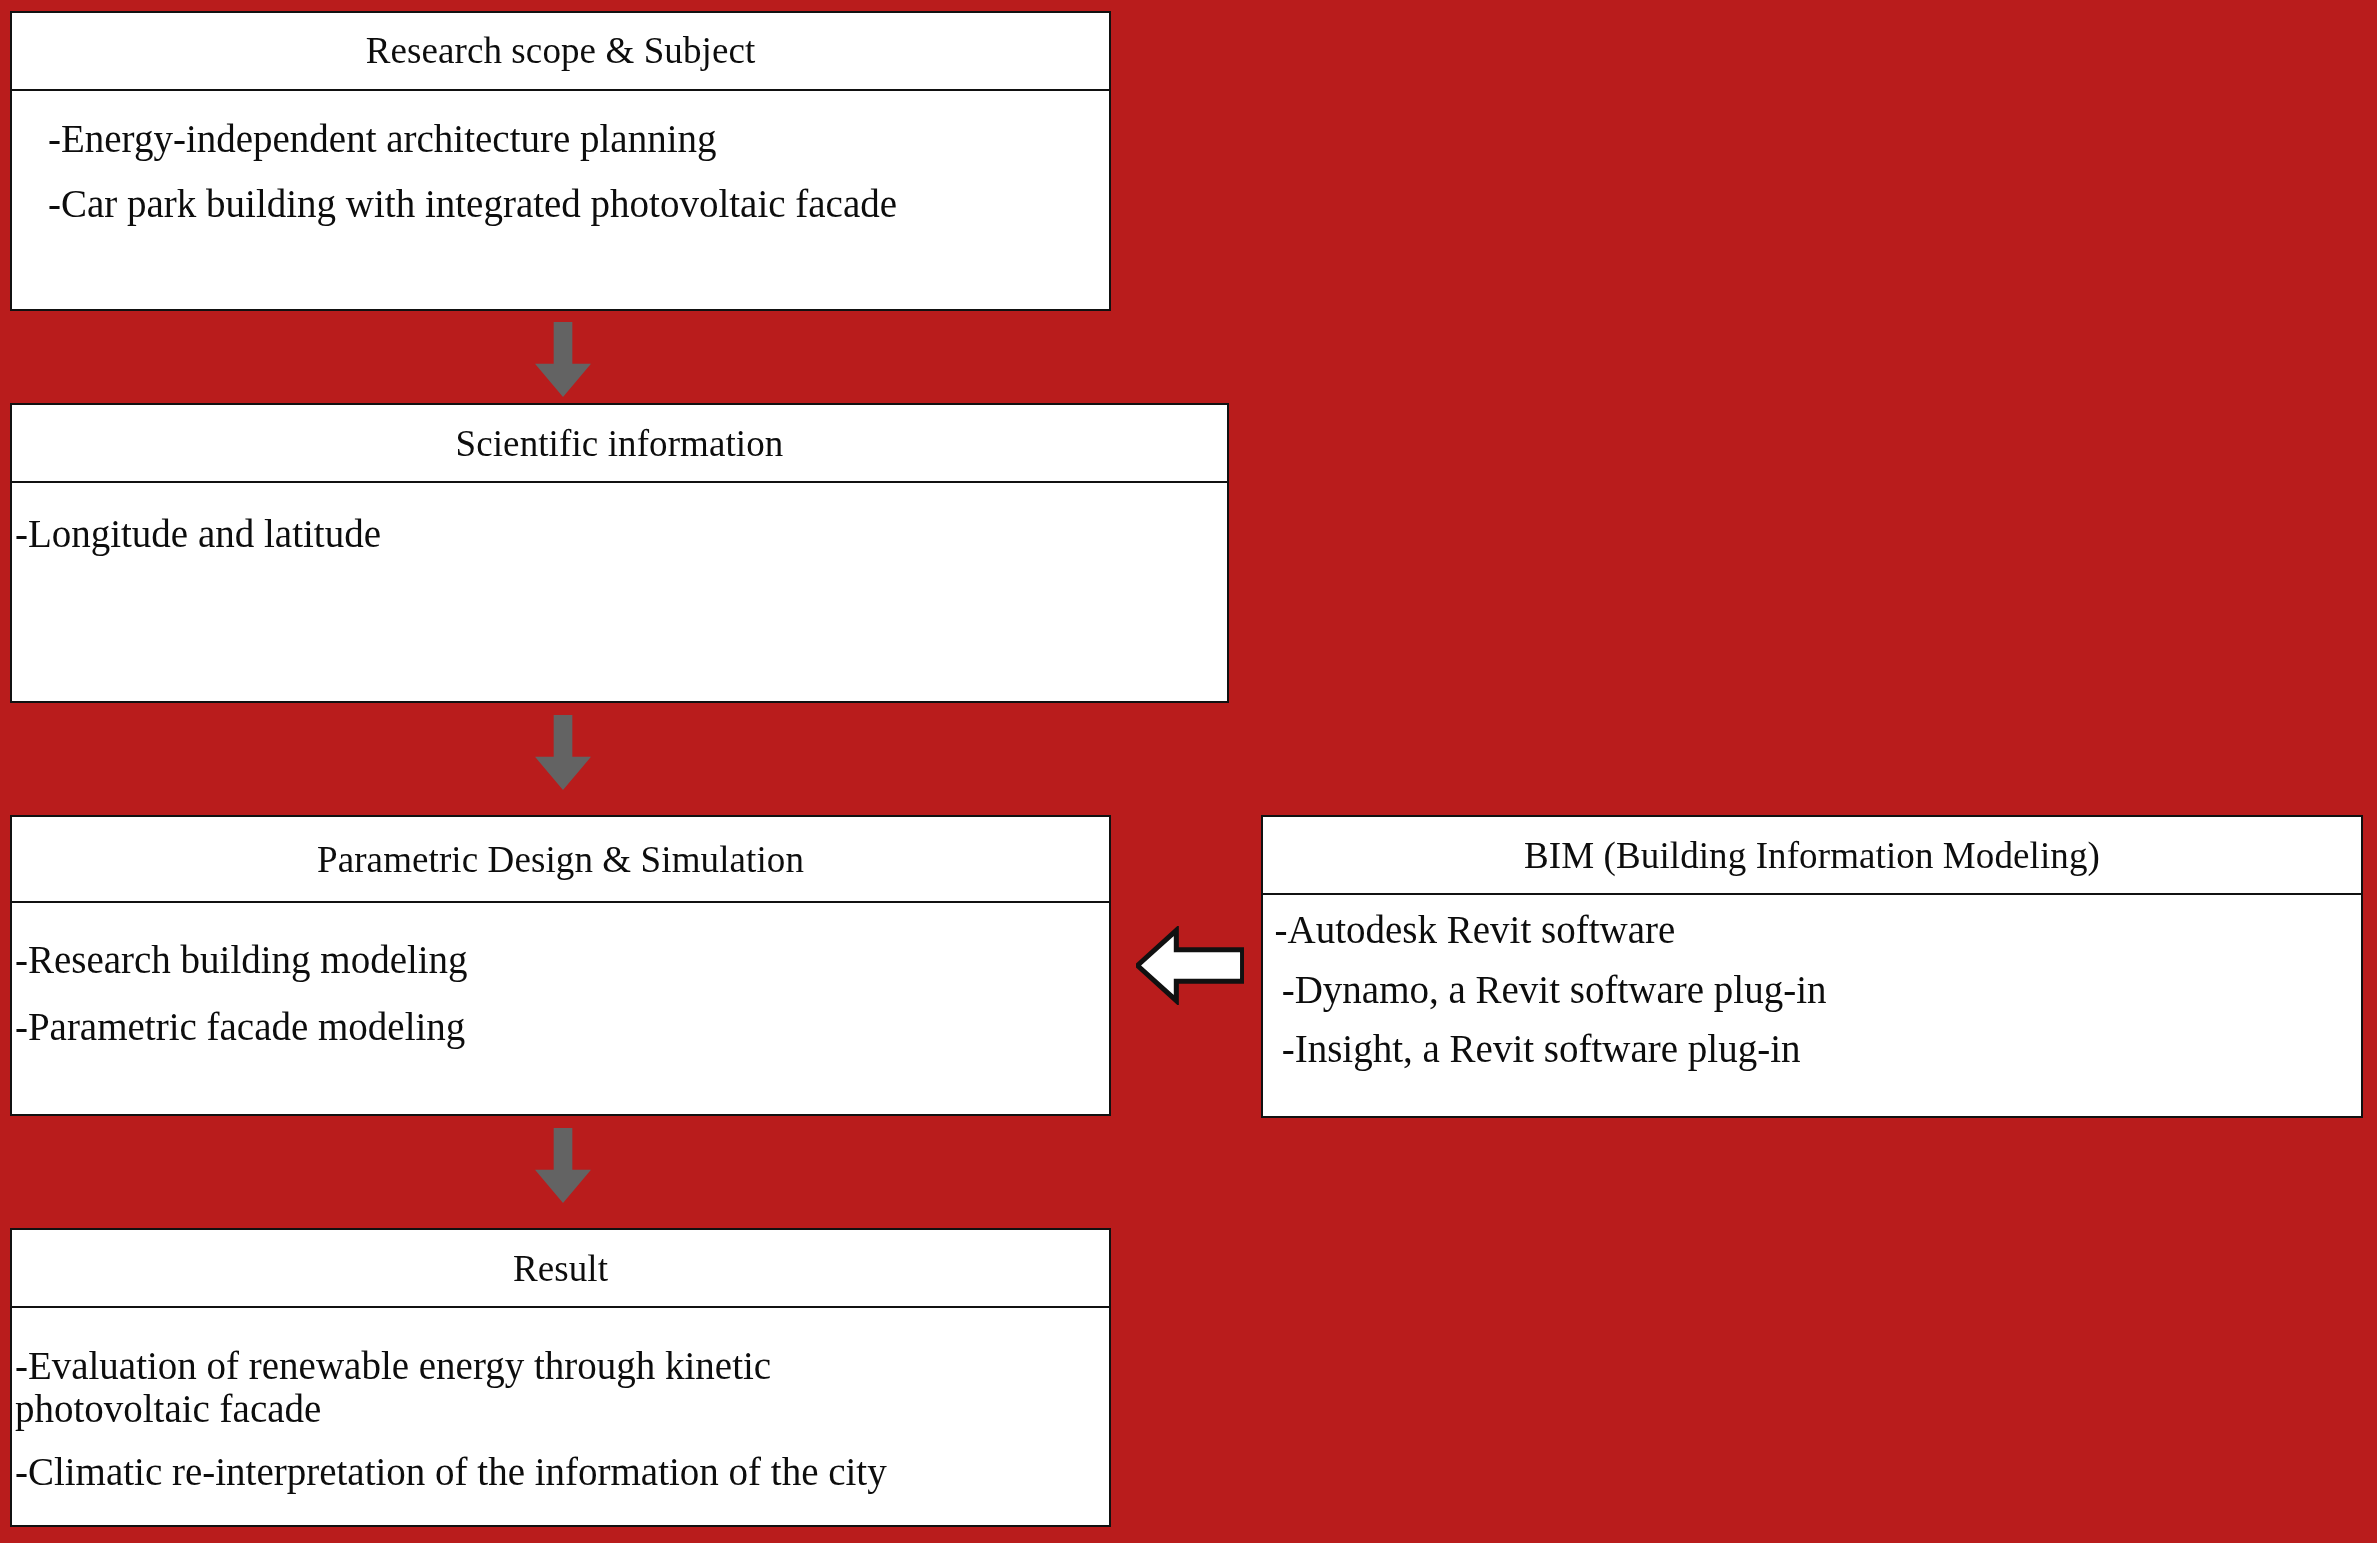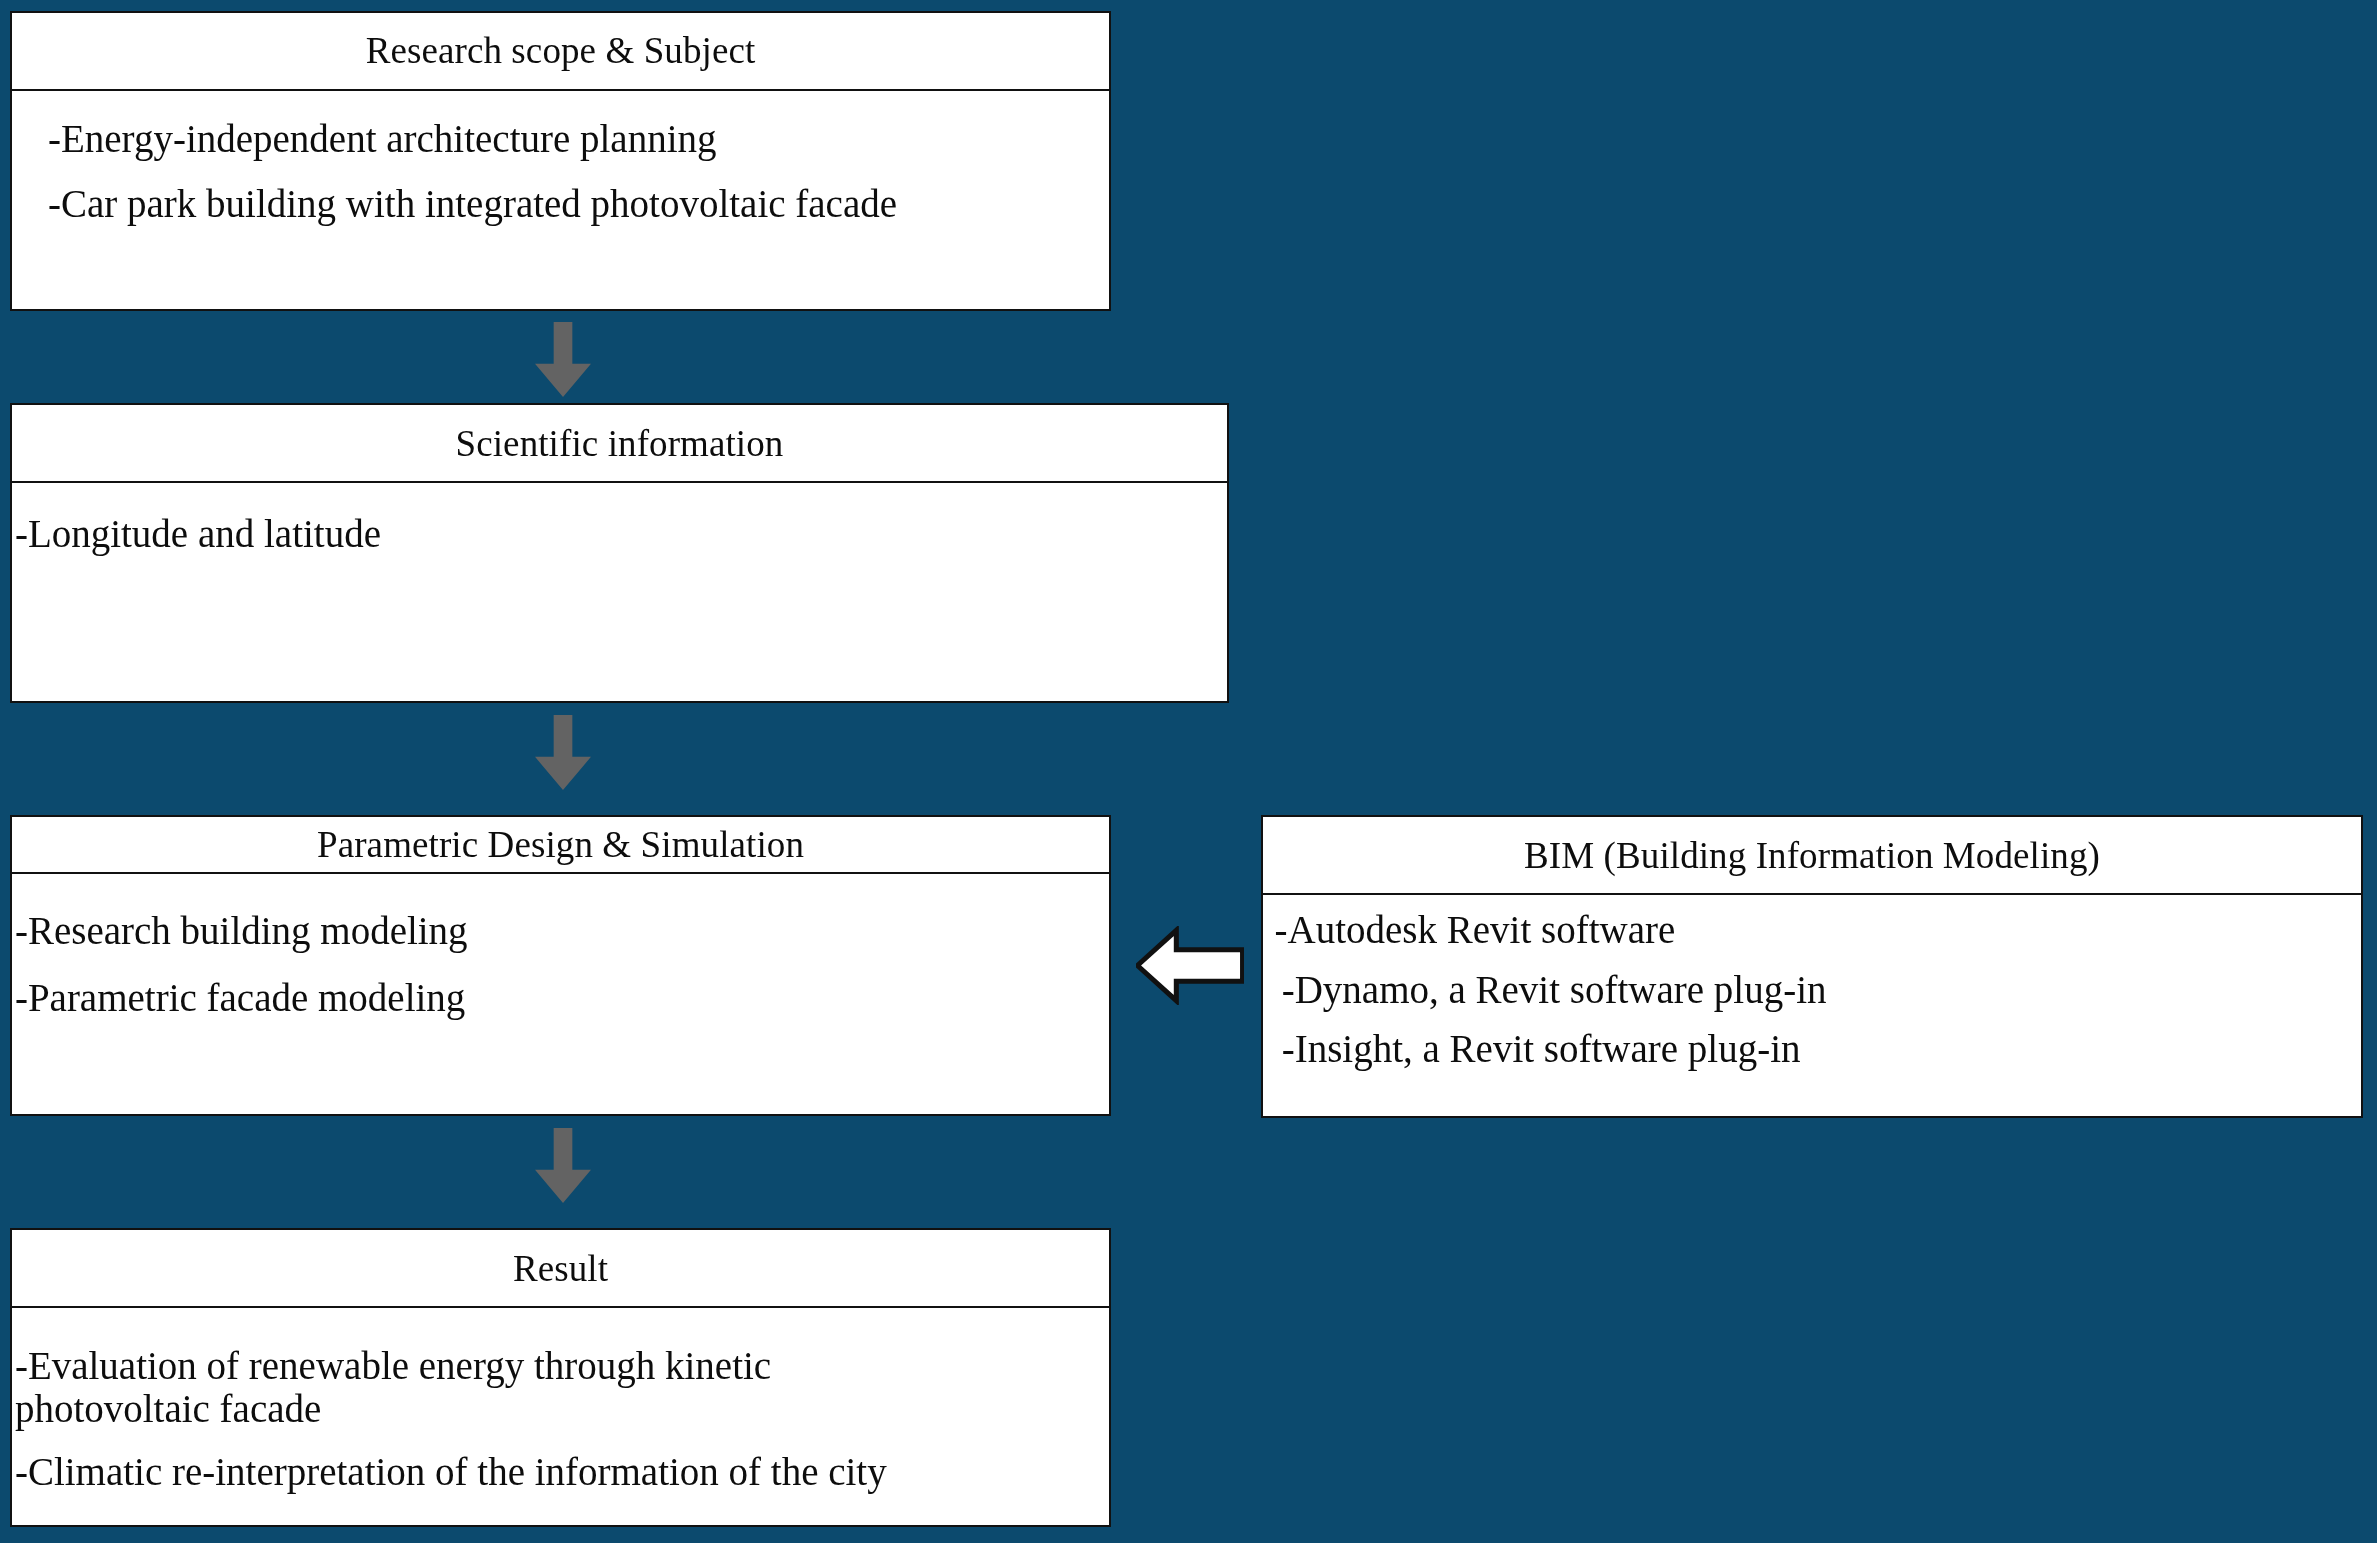--- a/index.html
+++ b/index.html
@@ -4,21 +4,21 @@
 <style>
   html, body {
     margin: 0;
     padding: 0;
     background: #ffffff;
   }
   #canvas {
     position: relative;
     width: 2377px;
     height: 1543px;
-    background: #0c4a6e;
+    background: #b91c1c;
     overflow: hidden;
     font-family: "Liberation Serif", "DejaVu Serif", serif;
   }
   .flow-box {
     position: absolute;
     box-sizing: border-box;
     border: 2.9px solid #111111;
     background: #ffffff;
   }
   .box-title {
@@ -53,21 +53,21 @@
   #box-research .box-title { height: 78px; }
   #box-research .box-body  { height: 216px; padding-top: 26px; padding-left: 36px; }
   #box-research .bullet-line:first-child { margin-bottom: 21.6px; }
 
   #box-scientific     { left: 10px;  top: 403px;  width: 1219px; height: 300px; }
   #box-scientific .box-title { height: 78px; }
   #box-scientific .box-body  { height: 216px; padding-top: 29px; }
   #box-scientific .bullet-line:first-child { }
 
   #box-parametric     { left: 10px;  top: 815px; width: 1101px; height: 301px; }
-  #box-parametric .box-title { height: 57px; }
+  #box-parametric .box-title { height: 86px; }
   #box-parametric .box-body  { height: 218px; padding-top: 35px; }
   #box-parametric .bullet-line:first-child { margin-bottom: 23px; }
 
   #box-result         { left: 10px;  top: 1228px; width: 1101px; height: 299px; }
   #box-result .box-title { height: 78px; }
   #box-result .box-body  { height: 215px; padding-top: 21.6px; }
   #box-result .bullet-line:first-child { margin-bottom: 18.7px; margin-top: 14px; }
 
   #box-bim            { left: 1261px; top: 815px; width: 1102px; height: 303px; }
   #box-bim .box-title { height: 78px; }

